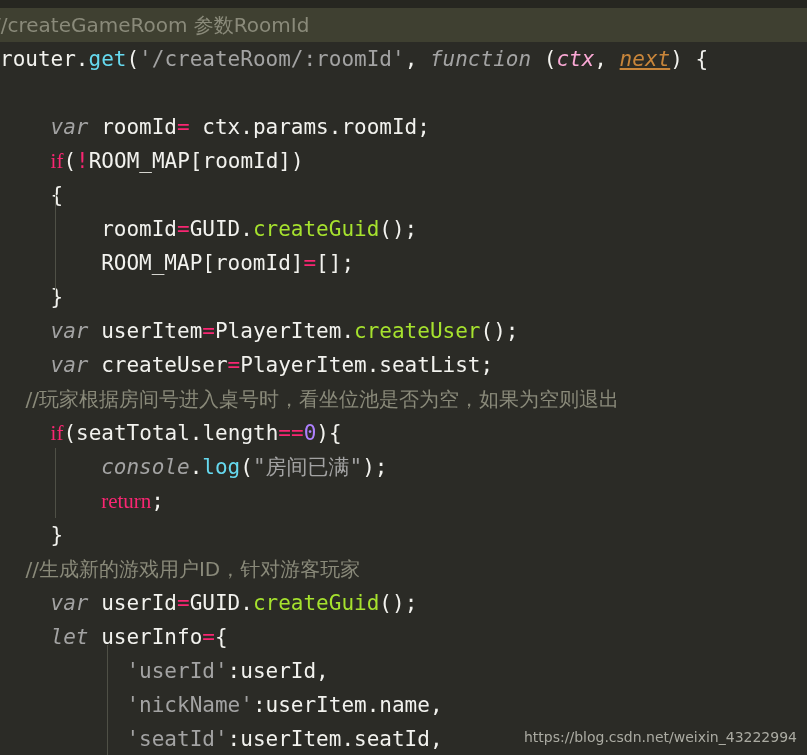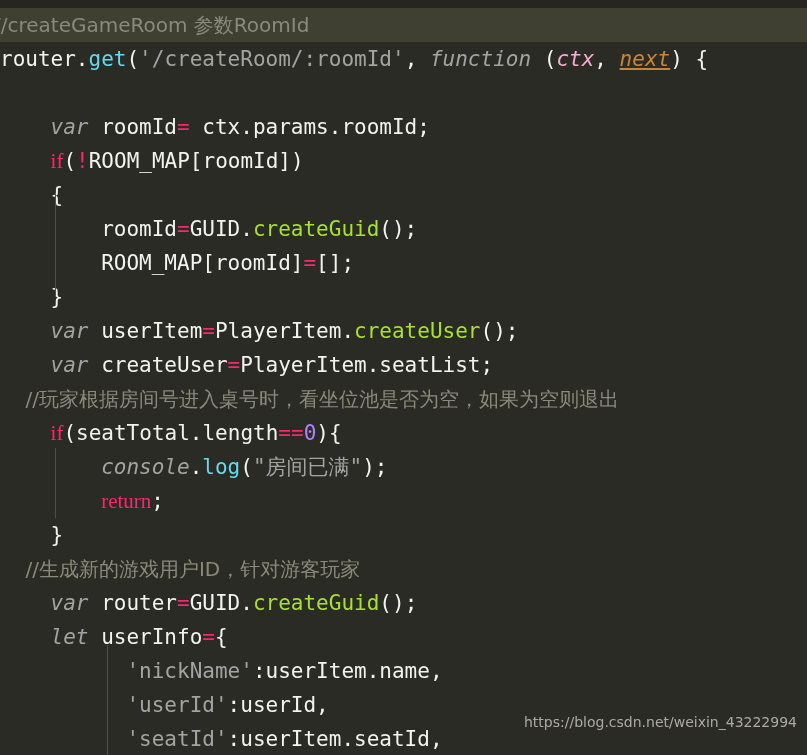--- a/index.html
+++ b/index.html
@@ -68,21 +68,21 @@
   .t-fn      { color: #a6e22e; }
   .t-str     { color: #a3a3a3; }
   .t-num     { color: #ae81ff; }
   .t-param   { color: #f9a8d4; font-style: italic; }
   .t-param2  { color: #c8853a; font-style: italic; text-decoration: underline; }
   .t-method  { color: #66d9ef; }
 
   .watermark {
     position: absolute;
     right: 10px;
-    bottom: 25px;
+    bottom: 10px;
     color: #b9b9b0;
     font-family: "DejaVu Sans", "Liberation Sans", sans-serif;
     font-size: 14px;
     opacity: 0.9;
     margin-left: 26px;
   }
 </style>
 </head>
 <body>
 
@@ -101,24 +101,24 @@
       <div class="line"><span class="t-plain">        ROOM_MAP[roomId]</span><span class="t-op">=</span><span class="t-plain">[];</span></div>
       <div class="line"><span class="t-plain">    }</span></div>
       <div class="line"><span class="t-plain">    </span><span class="t-kw">var</span><span class="t-plain"> userItem</span><span class="t-op">=</span><span class="t-plain">PlayerItem.</span><span class="t-fn">createUser</span><span class="t-plain">();</span></div>
       <div class="line"><span class="t-plain">    </span><span class="t-kw">var</span><span class="t-plain"> createUser</span><span class="t-op">=</span><span class="t-plain">PlayerItem.seatList;</span></div>
       <div class="line"><span class="t-cmt">    //玩家根据房间号进入桌号时，看坐位池是否为空，如果为空则退出</span></div>
       <div class="line"><span class="t-plain">    </span><span class="t-ctl">if</span><span class="t-plain">(seatTotal.length</span><span class="t-op">==</span><span class="t-num">0</span><span class="t-plain">){</span></div>
       <div class="line"><span class="t-plain">        </span><span class="t-kw">console</span><span class="t-plain">.</span><span class="t-method">log</span><span class="t-plain">(</span><span class="t-str">"房间已满"</span><span class="t-plain">);</span></div>
       <div class="line"><span class="t-plain">        </span><span class="t-ctl">return</span><span class="t-plain">;</span></div>
       <div class="line"><span class="t-plain">    }</span></div>
       <div class="line"><span class="t-cmt">    //生成新的游戏用户ID，针对游客玩家</span></div>
-      <div class="line"><span class="t-plain">    </span><span class="t-kw">var</span><span class="t-plain"> router</span><span class="t-op">=</span><span class="t-plain">GUID.</span><span class="t-fn">createGuid</span><span class="t-plain">();</span></div>
+      <div class="line"><span class="t-plain">    </span><span class="t-kw">var</span><span class="t-plain"> userId</span><span class="t-op">=</span><span class="t-plain">GUID.</span><span class="t-fn">createGuid</span><span class="t-plain">();</span></div>
       <div class="line"><span class="t-plain">    </span><span class="t-kw">let</span><span class="t-plain"> userInfo</span><span class="t-op">=</span><span class="t-plain">{</span></div>
+      <div class="line"><span class="t-plain">          </span><span class="t-str">'userId'</span><span class="t-plain">:userId,</span></div>
       <div class="line"><span class="t-plain">          </span><span class="t-str">'nickName'</span><span class="t-plain">:userItem.name,</span></div>
-      <div class="line"><span class="t-plain">          </span><span class="t-str">'userId'</span><span class="t-plain">:userId,</span></div>
       <div class="line"><span class="t-plain">          </span><span class="t-str">'seatId'</span><span class="t-plain">:userItem.seatId,</span></div>
     </div>
 
   <div id="guides">
       <div class="guide" style="left: 55px; top: 194px; height: 103px;"></div>
       <div class="guide" style="left: 55px; top: 448px; height: 70px;"></div>
       <div class="guide" style="left: 107px; top: 645px; height: 110px;"></div>
     </div>
 
   <div class="watermark">https://blog.csdn.net/weixin_43222994</div>

